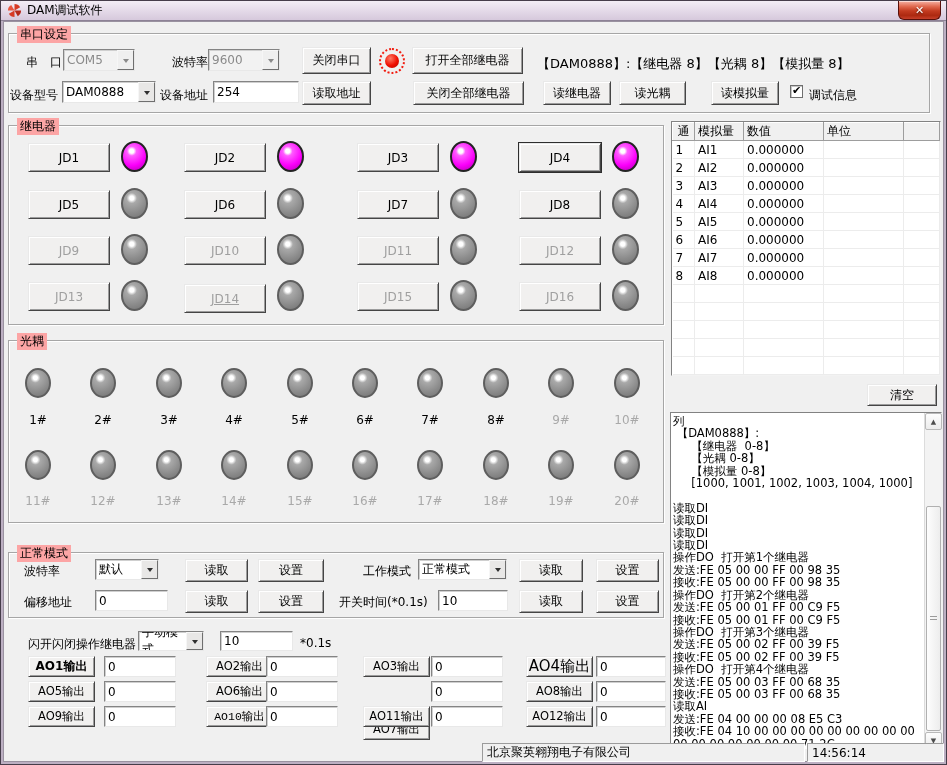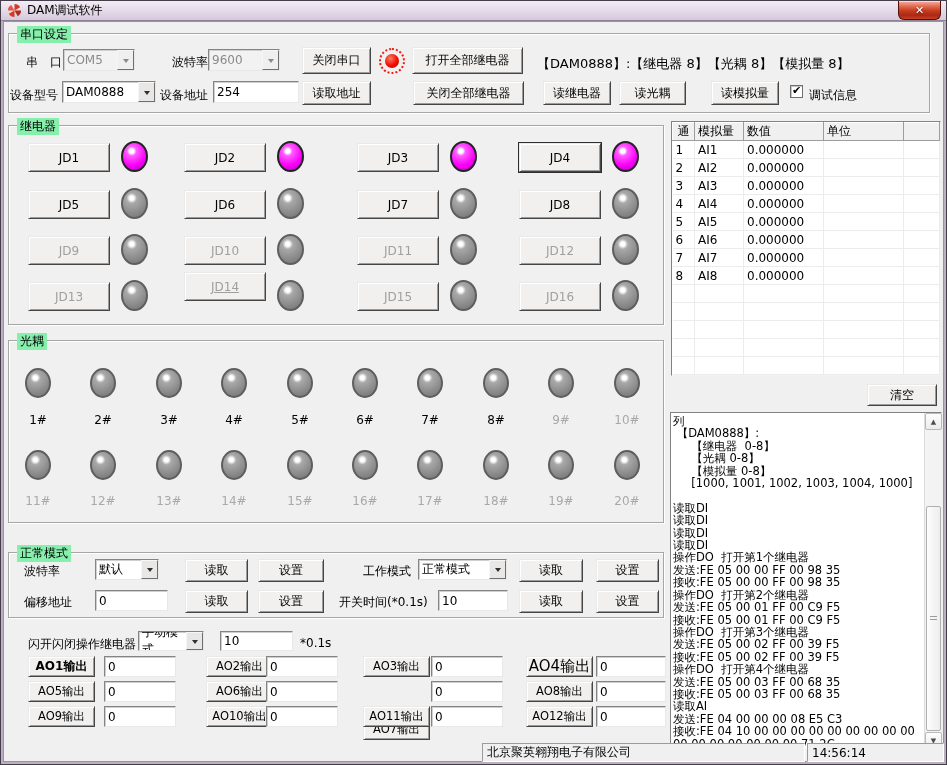--- a/index.html
+++ b/index.html
@@ -15,21 +15,21 @@
   .close-btn { position:absolute; top:0px; right:5px; width:43px; height:19px;
         border:1px solid #58100a; border-top:none; border-radius:0 0 6px 6px;
         background:linear-gradient(180deg,#f5b3a5 0%,#e06a50 30%,#c33b20 55%,#ad2910 80%,#c6402a 100%);
         display:flex; align-items:center; justify-content:center;
         color:#fff; font-size:11px; font-weight:bold; text-shadow:0 1px 2px rgba(0,0,0,.6);
         box-shadow:inset 0 1px 0 rgba(255,255,255,.55); }
   .client { position:absolute; left:3px; top:21px; width:941px; height:741px;
         background:#f0f0f0; border:1px solid #9a92a0; }
   .group { position:absolute; border:1px solid #a6a6a6;
         box-shadow:1px 1px 0 #ffffff, inset 1px 1px 0 #ffffff; }
-  .group-label { position:absolute; top:-8px; left:8px; background:#86efac; padding:0 3px;
+  .group-label { position:absolute; top:-8px; left:8px; background:#fca5a5; padding:0 3px;
         font-size:12px; white-space:nowrap; }
   .lbl { position:absolute; font-size:12px; white-space:nowrap; }
   .btn { position:absolute; background:#f1f0ef;
         border:1px solid; border-color:#e9e9e9 #454545 #454545 #e9e9e9;
         box-shadow:inset 1px 1px 0 #ffffff, inset -1px -1px 0 #9c9c9c;
         display:flex; align-items:center; justify-content:center;
         font-size:12px; white-space:nowrap; cursor:default; }
   .btn.dis { color:#9f9f9f; }
   .btn.def { box-shadow:inset 1px 1px 0 #ffffff, inset -1px -1px 0 #9c9c9c, 0 0 0 1px #2e2e2e; }
   .tin { position:absolute; background:#fff; border:1px solid; border-color:#848484 #e8e8e8 #e8e8e8 #848484;
@@ -173,21 +173,21 @@
       <div class="btn dis" style="left: 28px; top: 236px; width: 82px; height: 29px;">JD9</div>
       <span class="led off" style="left: 121px; top: 234px;"></span>
       <div class="btn dis" style="left: 184px; top: 236px; width: 82px; height: 29px;">JD10</div>
       <span class="led off" style="left: 277px; top: 234px;"></span>
       <div class="btn dis" style="left: 357px; top: 236px; width: 82px; height: 29px;">JD11</div>
       <span class="led off" style="left: 450px; top: 234px;"></span>
       <div class="btn dis" style="left: 519px; top: 236px; width: 82px; height: 29px;">JD12</div>
       <span class="led off" style="left: 612px; top: 234px;"></span>
       <div class="btn dis" style="left: 28px; top: 282px; width: 82px; height: 29px;">JD13</div>
       <span class="led off" style="left: 121px; top: 280px;"></span>
-      <div class="btn dis" style="left: 184px; top: 272px; width: 82px; height: 29px; text-decoration: underline;">JD14</div>
+      <div class="btn dis" style="left: 184px; top: 284px; width: 82px; height: 29px; text-decoration: underline;">JD14</div>
       <span class="led off" style="left: 277px; top: 280px;"></span>
       <div class="btn dis" style="left: 357px; top: 282px; width: 82px; height: 29px;">JD15</div>
       <span class="led off" style="left: 450px; top: 280px;"></span>
       <div class="btn dis" style="left: 519px; top: 282px; width: 82px; height: 29px;">JD16</div>
       <span class="led off" style="left: 612px; top: 280px;"></span>
     </div>
 
   <div class="group" style="left:8px;top:340px;width:656px;height:183px">
     <span class="group-label">光耦</span>
   </div>
@@ -287,21 +287,21 @@
       <div class="btn" style="left: 28px; top: 681px; width: 67px; height: 21px; font-size: 11.5px;">AO5输出</div>
       <input class="tin" value="0" style="left: 104px; top: 681px; width: 72px; height: 21px;">
       <div class="btn" style="left: 206px; top: 681px; width: 67px; height: 21px; font-size: 11.5px;">AO6输出</div>
       <input class="tin" value="0" style="left: 266px; top: 681px; width: 72px; height: 21px;">
       <div class="btn" style="left: 363px; top: 681px; width: 67px; height: 21px; font-size: 11.5px; margin-top: 38px;">AO7输出</div>
       <input class="tin" value="0" style="left: 431px; top: 681px; width: 72px; height: 21px;">
       <div class="btn" style="left: 526px; top: 681px; width: 67px; height: 21px; font-size: 11.5px;">AO8输出</div>
       <input class="tin" value="0" style="left: 596px; top: 681px; width: 70px; height: 21px;">
       <div class="btn" style="left: 28px; top: 706px; width: 67px; height: 21px; font-size: 11.5px;">AO9输出</div>
       <input class="tin" value="0" style="left: 104px; top: 706px; width: 72px; height: 21px;">
-      <div class="btn" style="left: 206px; top: 706px; width: 67px; height: 21px; font-size: 11.5px;">AO10输出</div>
+      <div class="btn" style="left: 206px; top: 706px; width: 67px; height: 21px; font-size: 11.5px; font-family: Liberation Mono, monospace;">AO10输出</div>
       <input class="tin" value="0" style="left: 266px; top: 706px; width: 72px; height: 21px;">
       <div class="btn" style="left: 363px; top: 706px; width: 67px; height: 21px; font-size: 11.5px;">AO11输出</div>
       <input class="tin" value="0" style="left: 431px; top: 706px; width: 72px; height: 21px;">
       <div class="btn" style="left: 526px; top: 706px; width: 67px; height: 21px; font-size: 11.5px;">AO12输出</div>
       <input class="tin" value="0" style="left: 596px; top: 706px; width: 70px; height: 21px;">
     </div>
 
   <div class="atable">
     <table>
       <colgroup>

